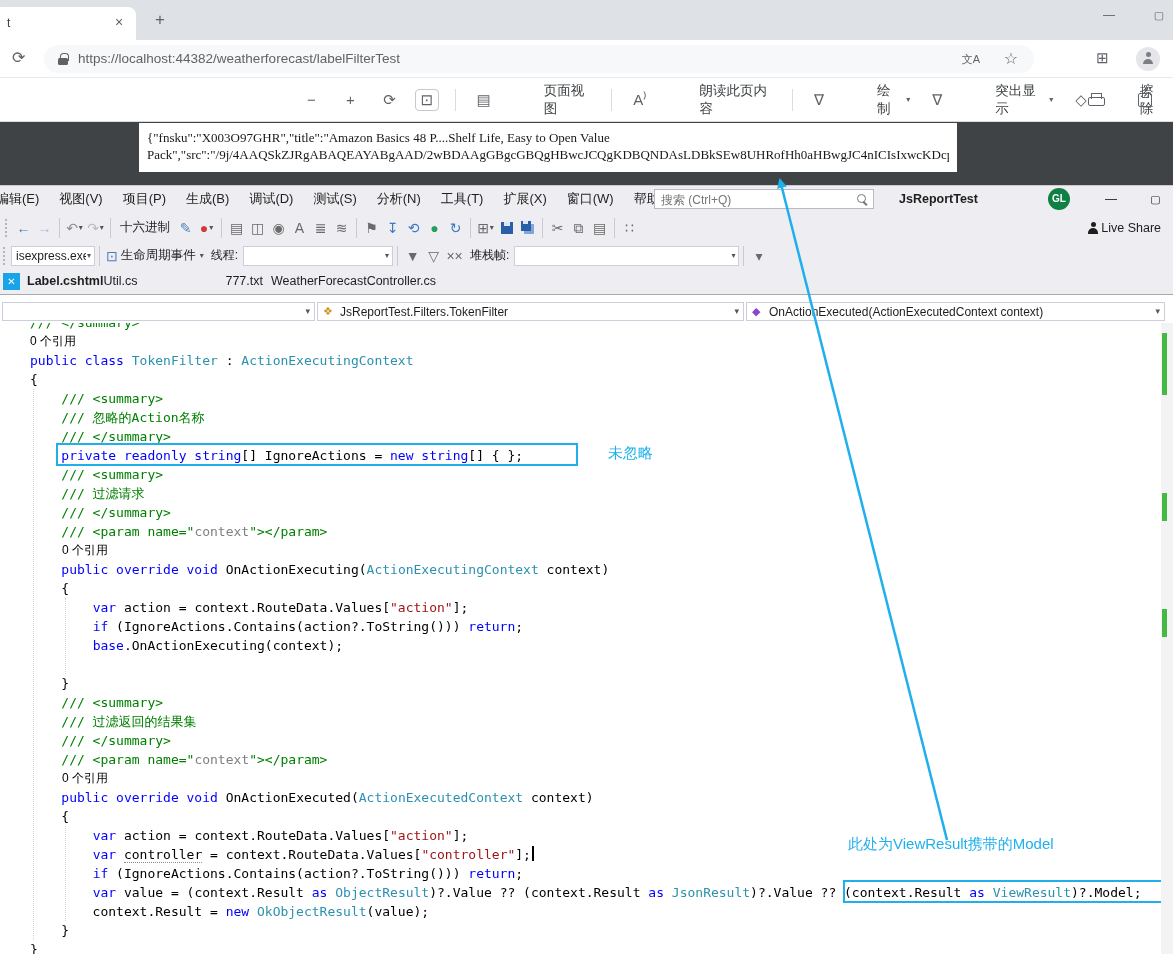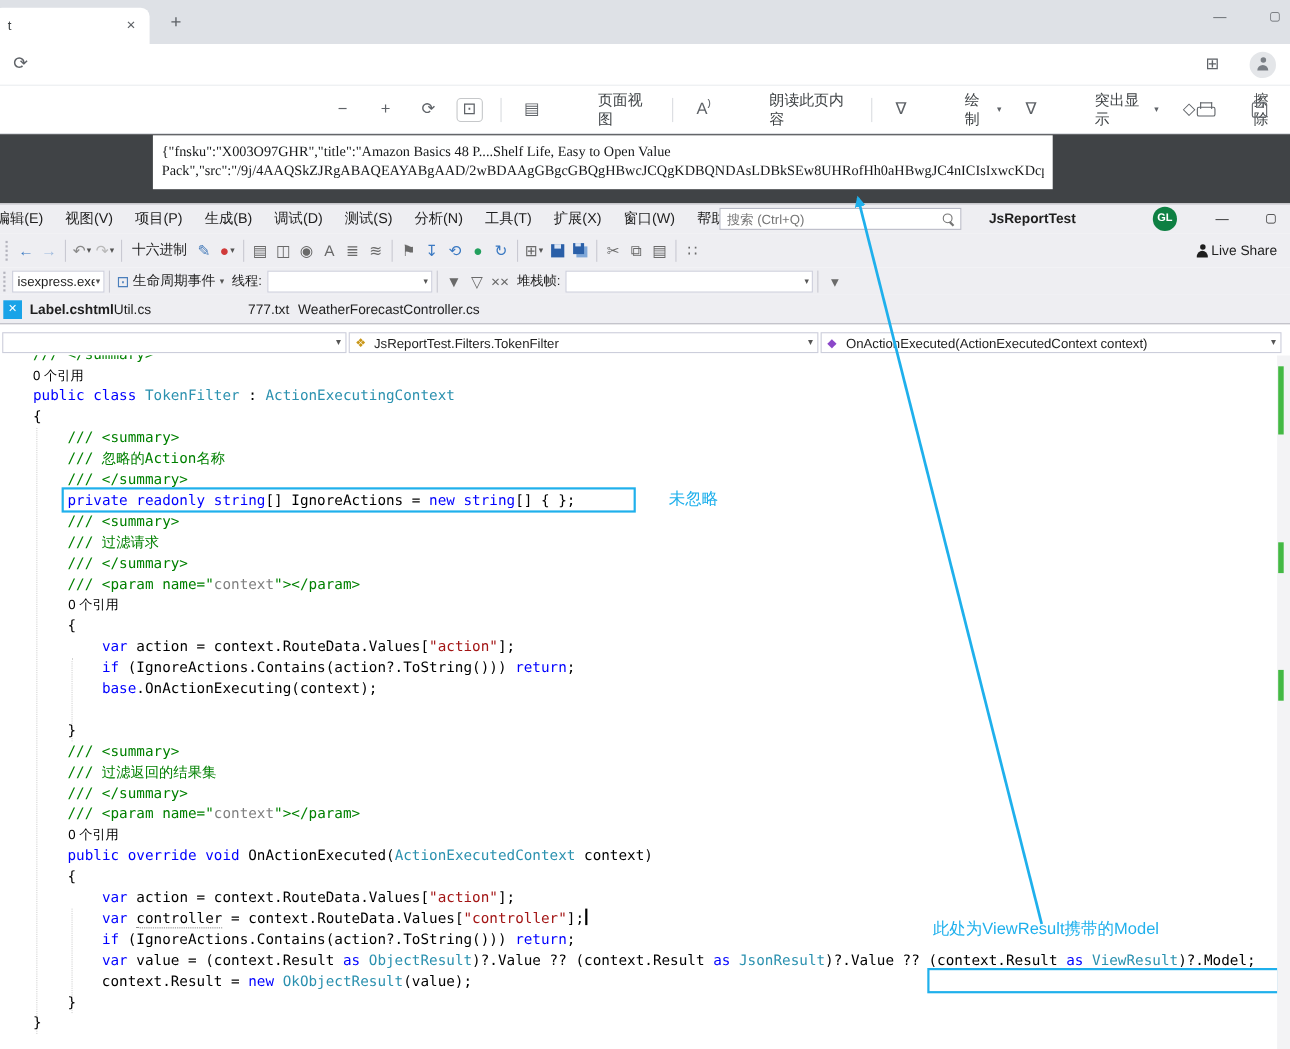--- a/index.html
+++ b/index.html
@@ -160,20 +160,26 @@
       <span class="b-tab-title">t</span>
       <span class="b-tab-close">×</span>
     </div>
     <span class="b-newtab">+</span>
     <span class="b-min">—</span>
     <span class="b-max">▢</span>
   </div>
 
   <div class="b-address">
     <span class="b-reload">⟳</span>
+    <div class="b-pill">
+      <span class="css-lock"></span>
+      <span class="b-url">https://localhost:44382/weatherforecast/labelFilterTest</span>
+      <span class="b-translate">文A</span>
+      <span class="b-star">☆</span>
+    </div>
     <span class="b-collections">⊞</span>
     <span class="b-avatar">
         <span class="css-person"></span>
       </span>
   </div>
 
   <div class="pdfbar">
     <div class="pdf-items">
         <span class="tb-btn">
           <span class="tb-glyph">−</span>
@@ -425,20 +431,21 @@
         <div class="cl"><span class="p">{</span></div>
         <div class="cl"><span class="c">    /// &lt;summary&gt;</span></div>
         <div class="cl"><span class="c">    /// 忽略的Action名称</span></div>
         <div class="cl"><span class="c">    /// &lt;/summary&gt;</span></div>
         <div class="cl"><span class="p">    </span><span class="k">private readonly string</span><span class="p">[] IgnoreActions = </span><span class="k">new</span><span class="p"> </span><span class="k">string</span><span class="p">[] { };</span></div>
         <div class="cl"><span class="c">    /// &lt;summary&gt;</span></div>
         <div class="cl"><span class="c">    /// 过滤请求</span></div>
         <div class="cl"><span class="c">    /// &lt;/summary&gt;</span></div>
         <div class="cl"><span class="c">    /// &lt;param name="</span><span class="g">context</span><span class="c">"&gt;&lt;/param&gt;</span></div>
         <div class="lens i1">0 个引用</div>
+        <div class="cl"><span class="p">    </span><span class="k">public override void </span><span class="p">OnActionExecuting(</span><span class="t">ActionExecutingContext</span><span class="p"> context)</span></div>
         <div class="cl"><span class="p">    {</span></div>
         <div class="cl"><span class="p">        </span><span class="k">var</span><span class="p"> action = context.RouteData.Values[</span><span class="s">"action"</span><span class="p">];</span></div>
         <div class="cl"><span class="p">        </span><span class="k">if</span><span class="p"> (IgnoreActions.Contains(action?.ToString())) </span><span class="k">return</span><span class="p">;</span></div>
         <div class="cl"><span class="p">        </span><span class="k">base</span><span class="p">.OnActionExecuting(context);</span></div>
         <div class="cl"></div>
         <div class="cl"><span class="p">    }</span></div>
         <div class="cl"><span class="c">    /// &lt;summary&gt;</span></div>
         <div class="cl"><span class="c">    /// 过滤返回的结果集</span></div>
         <div class="cl"><span class="c">    /// &lt;/summary&gt;</span></div>
         <div class="cl"><span class="c">    /// &lt;param name="</span><span class="g">context</span><span class="c">"&gt;&lt;/param&gt;</span></div>

